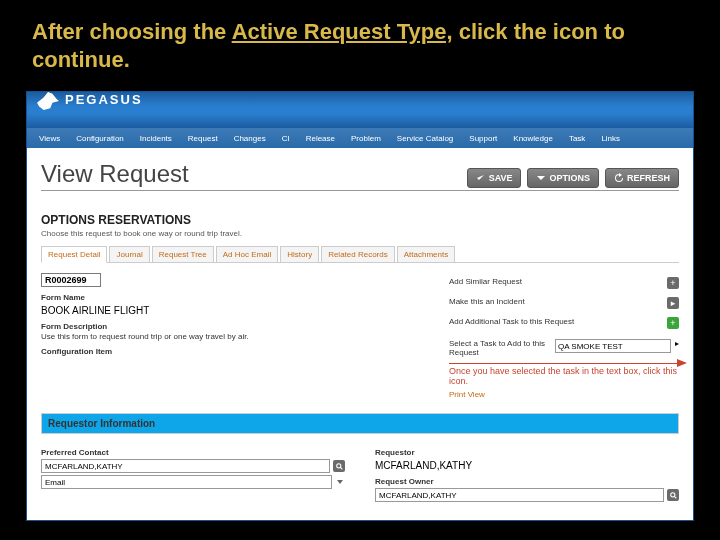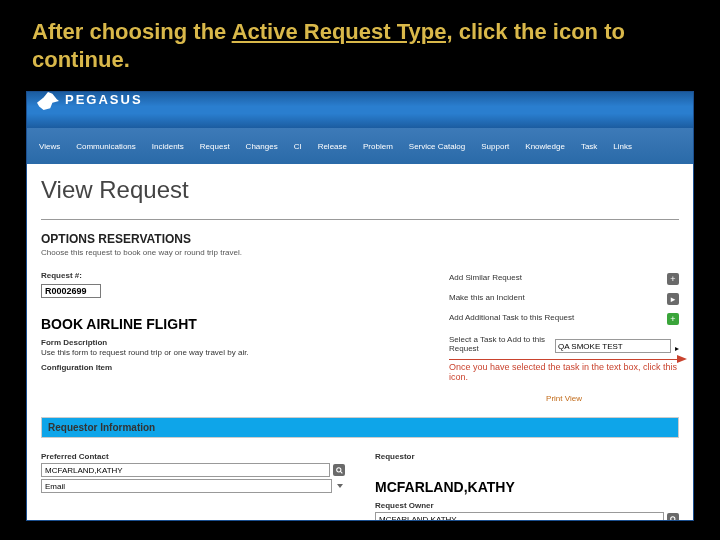--- a/index.html
+++ b/index.html
@@ -4,49 +4,49 @@
 <style>
 *{box-sizing:border-box;margin:0;padding:0;font-family:Arial,Helvetica,sans-serif}
 body{width:720px;height:540px;background:#000;overflow:hidden}
 .instruction{color:#d9b84a;font-size:22px;font-weight:bold;padding:18px 32px 8px;line-height:1.25}
 .instruction .plain{color:#d9b84a;font-weight:bold}
 .instruction .link{text-decoration:underline}
 .app-wrap{margin:10px 26px 0;background:#fff;border:1px solid #1b4f8f;height:430px;overflow:hidden;position:relative}
 .band{background:linear-gradient(#1b5ca0,#2a7ecf 40%,#2a7ecf 60%,#1b5ca0);height:36px;display:flex;padding:0 10px;color:#fff}
 .logo-horse{width:22px;height:18px;background:#fff;display:inline-block;margin-right:6px;clip-path:polygon(0 60%,30% 30%,50% 0,70% 10%,90% 40%,100% 50%,70% 60%,60% 90%,30% 100%,10% 80%)}
 .logo-text{font-size:13px;letter-spacing:2px;font-weight:bold}
-.menubar{background:linear-gradient(#3d7ab8,#2a6aa8);height:36px;display:flex;align-items:center;padding:0 6px;gap:4px;color:#fff;font-size:8px}
+.menubar{background:linear-gradient(#3d7ab8,#2a6aa8);height:20px;display:flex;align-items:center;padding:0 6px;gap:4px;color:#fff;font-size:8px}
 .menubar span{padding:0 6px;white-space:nowrap;cursor:pointer}
 .content{padding:12px 14px;position:relative;height:calc(100% - 54px);overflow:hidden}
-.title-row{display:flex;justify-content:space-between;align-items:flex-end;border-bottom:1px solid #999;padding-bottom:15px;margin-bottom:12px}
+.title-row{display:flex;justify-content:space-between;align-items:flex-end;border-bottom:1px solid #999;padding-bottom:2px;margin-bottom:22px}
 .page-title{font-size:24px;color:#444;font-weight:normal}
 .btnbar{display:flex;gap:6px}
 .sbtn{display:flex;align-items:center;gap:3px;background:linear-gradient(#888,#666);color:#fff;font-size:9px;font-weight:bold;padding:4px 8px;border-radius:3px;cursor:pointer;border:1px solid #555}
 .sbtn svg{width:10px;height:10px;fill:#fff}
 .subtype{font-size:12px;font-weight:bold;color:#222;margin-bottom:2px}
 .subdesc{font-size:8px;color:#555;margin-bottom:8px}
 .tabs{display:flex;gap:2px;border-bottom:1px solid #ccc;font-size:8px;margin-bottom:6px}
 .tab{padding:3px 6px;border:1px solid #ccc;border-bottom:none;background:#f4f4f4;color:#c26b1a;cursor:pointer;white-space:nowrap}
 .tab.active{background:#fff;border-bottom:1px solid #fff;margin-bottom:-1px}
 .two-col{display:flex;gap:20px}
 .left{flex:1}
 .right{width:230px;font-size:8px}
 .lbl{font-size:8px;color:#333;font-weight:bold;margin-top:6px}
 .val{font-size:9px;font-weight:bold;color:#000;border:1px solid #7a7a7a;display:inline-block;padding:1px 3px;margin-top:1px;min-width:60px;background:#fff}
-.plainval{font-size:14px;font-weight:bold;color:#000;margin-top:18px}
+.plainval{font-size:10px;font-weight:normal;color:#000;margin-top:3px}
 .desc{font-size:8px;color:#333;margin-top:1px}
 .right-link{display:flex;justify-content:space-between;margin-top:8px;color:#333}
 .right-link .ico{width:12px;height:12px;background:#6a6a6a;border-radius:2px;display:flex;align-items:center;justify-content:center;color:#fff;font-size:9px;cursor:pointer}
 .ico.green{background:#3aa53a}
-.task-row{display:flex;align-items:flex-end;gap:4px;margin-top:10px}
+.task-row{display:flex;align-items:flex-start;gap:4px;margin-top:10px}
 .task-row .tlabel{font-size:8px;color:#333}
 .task-input{flex:1;border:1px solid #999;font-size:8px;padding:1px 2px;height:14px}
 .callout{color:#c9432e;font-size:9px;margin-top:6px;border-top:1px solid #c9432e;padding-top:2px;position:relative}
 .callout:after{content:"";position:absolute;right:-8px;top:-5px;width:0;height:0;border-left:10px solid #c9432e;border-top:4px solid transparent;border-bottom:4px solid transparent}
-.pv{color:#c26b1a;font-size:8px;text-align:center;margin-top:12px;cursor:pointer}
+.pv{color:#c26b1a;font-size:8px;text-align:left;margin-top:4px;cursor:pointer}
 .section-head{background:#0ea5e9;font-size:10px;font-weight:bold;color:#333;padding:4px 6px;margin-top:14px;border:1px solid #ccc}
 .req-grid{display:flex;gap:30px;margin-top:8px}
 .req-col{flex:1}
 .field-row{display:flex;align-items:center;gap:3px;margin-top:2px}
 .field-box{border:1px solid #999;font-size:8px;padding:2px 3px;flex:1;background:#fff;height:14px;display:flex;align-items:center}
 .lookup{width:12px;height:12px;background:#6a6a6a;border-radius:2px;cursor:pointer;display:flex;align-items:center;justify-content:center}
 .lookup svg{width:7px;height:7px;fill:#fff}
 .dd{width:10px;display:flex;align-items:center;justify-content:center;cursor:pointer}
 .dd:after{content:"";border-left:3px solid transparent;border-right:3px solid transparent;border-top:4px solid #666}
 </style>
@@ -57,47 +57,76 @@
   <span class="plain">After choosing the </span><span class="plain link">Active Request Type,</span><span class="plain"> click the icon  to continue.</span>
 </div>
 
 <div class="app-wrap">
   <div class="band">
     <span class="logo-horse"></span>
     <span class="logo-text">PEGASUS</span>
   </div>
   <div class="menubar">
     <span>Views</span>
-    <span>Communications</span>
+    <span>Configuration</span>
     <span>Incidents</span>
     <span>Request</span>
     <span>Changes</span>
     <span>CI</span>
     <span>Release</span>
     <span>Problem</span>
     <span>Service Catalog</span>
     <span>Support</span>
     <span>Knowledge</span>
     <span>Task</span>
     <span>Links</span>
   </div>
 
   <div class="content">
     <div class="title-row">
       <div class="page-title">View Request</div>
+      <div class="btnbar">
+        <div class="sbtn">
+            <svg viewBox="0 0 10 10">
+              <path d="M1 5l2 2 5-5"></path>
+            </svg>
+            <span>SAVE</span>
+          </div>
+        <div class="sbtn">
+            <svg viewBox="0 0 10 10">
+              <path d="M1 3l4 4 4-4z"></path>
+            </svg>
+            <span>OPTIONS</span>
+          </div>
+        <div class="sbtn">
+            <svg viewBox="0 0 10 10">
+              <path d="M5 1a4 4 0 1 0 4 4h-1a3 3 0 1 1-3-3V0l3 2-3 2z"></path>
+            </svg>
+            <span>REFRESH</span>
+          </div>
+      </div>
     </div>
 
     <div class="subtype">OPTIONS RESERVATIONS</div>
     <div class="subdesc">Choose this request to book one way or round trip travel.</div>
 
+    <div class="tabs">
+      <div class="tab active">Request Detail</div>
+      <div class="tab">Journal</div>
+      <div class="tab">Request Tree</div>
+      <div class="tab">Ad Hoc Email</div>
+      <div class="tab">History</div>
+      <div class="tab">Related Records</div>
+      <div class="tab">Attachments</div>
+    </div>
 
     <div class="two-col">
       <div class="left">
-        <div class="lbl">Request #:</div>
         <div class="val">R0002699</div>
+        <div class="lbl">Form Name</div>
         <div class="plainval">BOOK AIRLINE FLIGHT</div>
         <div class="lbl">Form Description</div>
         <div class="desc">Use this form to request round trip or one way travel by air.</div>
         <div class="lbl">Configuration Item</div>
       </div>
       <div class="right">
         <div class="right-link">
             <span>Add Similar Request</span>
             <span class="ico">+</span>
           </div>

